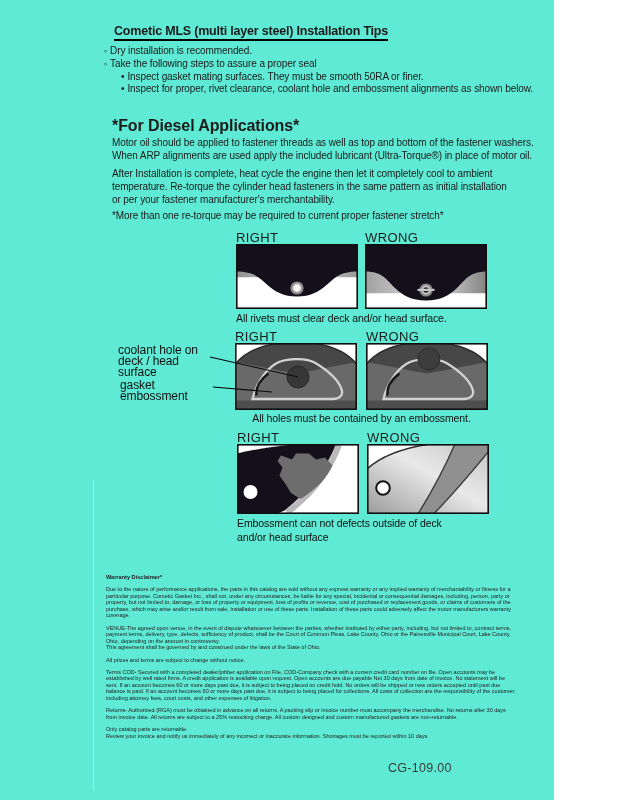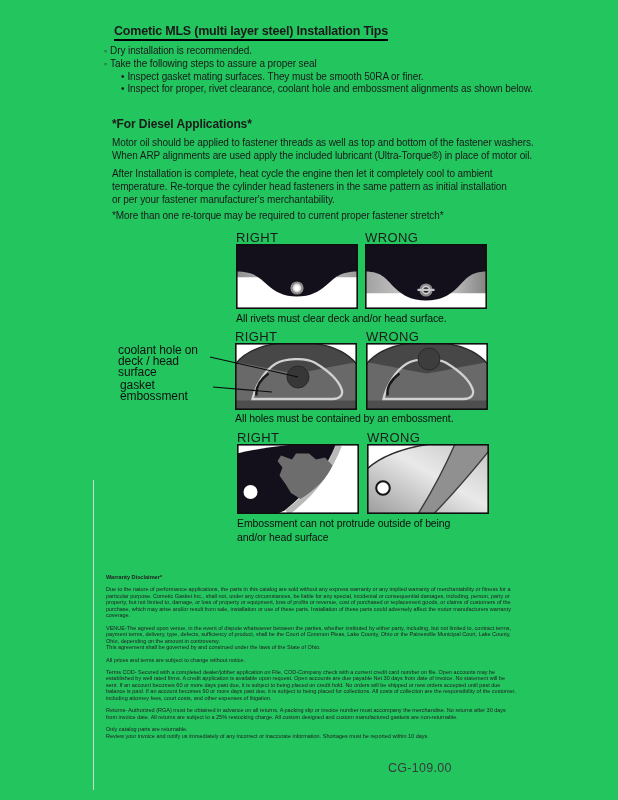--- a/index.html
+++ b/index.html
@@ -1,26 +1,26 @@
 <!DOCTYPE html>
 <html><head>
 <meta charset="utf-8">
 <style>
   html,body{margin:0;padding:0;background:#fff;}
-  .page{position:relative;width:618px;height:800px;background:#22c55e;overflow:hidden;
+  .page{position:relative;width:554px;height:800px;background:#5eead4;overflow:hidden;
         font-family:"Liberation Sans","DejaVu Sans",sans-serif;color:#1a1a1a;}
   .abs{position:absolute;}
   .title{position:absolute;left:114px;top:24px;font-size:12.5px;font-weight:bold;
          letter-spacing:-0.2px;border-bottom:2px solid #000;padding-bottom:1px;margin:0;}
   .tips{position:absolute;left:104px;top:45px;margin:0;padding:0;list-style:none;
         font-size:10px;line-height:12.8px;letter-spacing:-0.1px;white-space:nowrap;}
   .tips li.b::before{content:"\25E6";margin-right:3px;font-size:9px;}
   .tips li.s{padding-left:17px;}
   .tips li.s::before{content:"\2022";margin-right:3px;}
-  .diesel-h{position:absolute;left:112px;top:117px;margin:0;font-size:12px;font-weight:bold;letter-spacing:-0.1px;}
+  .diesel-h{position:absolute;left:112px;top:117px;margin:0;font-size:16px;font-weight:bold;letter-spacing:-0.1px;}
   .par{position:absolute;left:112px;font-size:10px;line-height:13.2px;letter-spacing:-0.1px;white-space:nowrap;}
   .row-label{position:absolute;width:122px;text-align:left;font-size:13px;
              letter-spacing:0.4px;color:#1c1c1c;}
   .dbox{position:absolute;line-height:0;}
   .caption{position:absolute;font-size:10.5px;letter-spacing:-0.1px;color:#0f0f0f;white-space:nowrap;}
   .callout{position:absolute;font-size:12px;line-height:10.8px;text-align:left;
            letter-spacing:-0.1px;color:#111;}
   .warranty{position:absolute;left:106px;top:574px;width:410px;font-size:5.5px;
             line-height:6.45px;color:#222;}
   .warranty h3{margin:0 0 6px 0;font-size:5.6px;font-weight:bold;}
@@ -145,21 +145,21 @@
   </div>
   <div class="callout" style="left:120px;top:380px;width:90px">
     <div>gasket embossment</div>
   </div>
 
   <svg class="abs" style="left:206px;top:350px" width="120" height="50" viewBox="0 0 120 50">
     <line x1="4" y1="7" x2="92" y2="27" stroke="#0a0a0a" stroke-width="1.1"></line>
     <line x1="7" y1="37" x2="66" y2="42" stroke="#0a0a0a" stroke-width="1.1"></line>
   </svg>
 
-  <div class="caption" style="left:235px;top:412px;width:253px;text-align:left">All holes must be contained by an embossment.</div>
+  <div class="caption" style="left:235px;top:412px;width:253px;text-align:center">All holes must be contained by an embossment.</div>
 
   <div class="row-label" style="left:237px;top:430px">RIGHT</div>
   <div class="row-label" style="left:367px;top:430px">WRONG</div>
 
   <div class="dbox" style="left:237px;top:444px">
     <svg width="122" height="70" viewBox="0 0 122 70">
       <rect width="122" height="70" fill="#fff"></rect>
       <path d="M102,1 C92.5,26 75.5,50 50,68.5" fill="none" stroke="#b9b9b9" stroke-width="6"></path>
       <path d="M0,9.5 C30,2.5 55,0 78,0 L99,0 C90,24 72.5,47 47.5,66.5 L40,70 L0,70 Z" fill="#14101b"></path>
       <path d="M44,11.5 L55,15.5 L59,9.5 L72,9.5 L79,15.5 L88,13.5 L95.5,21.5 C90,34 79.5,45 63.5,55 L54,49 L48.5,40 L42.5,31.5 L45.5,23.5 L40.5,17 Z" fill="#6d6d6d"></path>
@@ -182,21 +182,21 @@
       <path d="M63,0 Q20,6.5 0,25" stroke="#2a2a2a" stroke-width="1.4" fill="none"></path>
       <path d="M88,0 L122,0 L122,7 C104,29 86,50.5 66.5,70 L51,70 C65,47.5 77.5,24 88,0 Z" fill="#909090"></path>
       <path d="M88,0 C77.5,24 65,47.5 51,70" stroke="#3c3c3c" stroke-width="1.4" fill="none"></path>
       <path d="M122,7 C104,29 86,50.5 66.5,70" stroke="#3c3c3c" stroke-width="1.4" fill="none"></path>
       <circle cx="16" cy="44" r="6.8" fill="#fcfcfc" stroke="#141414" stroke-width="2"></circle>
       <rect x="0.8" y="0.8" width="120.4" height="68.4" fill="none" stroke="#0f0f0f" stroke-width="1.6"></rect>
     </svg>
   </div>
 
   <div class="caption" style="left:237px;top:517px;line-height:13.5px">
-    <div>Embossment can not protrude outside of being</div>
+    <div>Embossment can not defects outside of deck</div>
     <div>and/or head surface</div>
   </div>
 
   <div class="warranty">
     <h3>Warranty Disclaimer*</h3>
     <p>Due to the nature of performance applications, the parts in this catalog are sold without any express warranty or any implied warranty of merchantability or fitness for a particular purpose.  Cometic Gasket Inc., shall not, under any circumstances, be liable for any special, incidental or consequential damages, including, person, party or property, but not limited to, damage, or loss of property or equipment, loss of profits or revenue, cost of purchased or replacement goods, or claims of customers of the purchase, which may arise and/or result from sale, installation or use of these parts.  Installation of these parts could adversely affect the motor manufacturers warranty coverage.</p>
     <p class="tight">VENUE-The agreed upon venue, in the event of dispute whatsoever between the parties, whether instituted by either party, including, but not limited to, contract terms, payment terms, delivery, type, defects, sufficiency of product, shall be the Court of Common Pleas, Lake County, Ohio or the Painesville Municipal Court, Lake County, Ohio, depending on the amount in controversy.</p>
     <p>This agreement shall be governed by and construed under the laws of the State of Ohio.</p>
     <p>All prices and terms are subject to change without notice.</p>
     <p>Terms COD- Secured with a completed dealer/jobber application on File, COD-Company check with a current credit card number on file.  Open accounts may be established by well rated firms.  A credit application is available upon request.  Open accounts are due payable Net 30 days from date of invoice.  No statement will be sent.  If an account becomes 60 or more days past due, it is subject to being placed on credit hold.  No orders will be shipped or new orders accepted until past due balance is paid.  If an account becomes 90 or more days past due, it is subject to being placed for collections.  All costs of collection are the responsibility of the customer, including attorney fees, court costs, and other expenses of litigation.</p>

